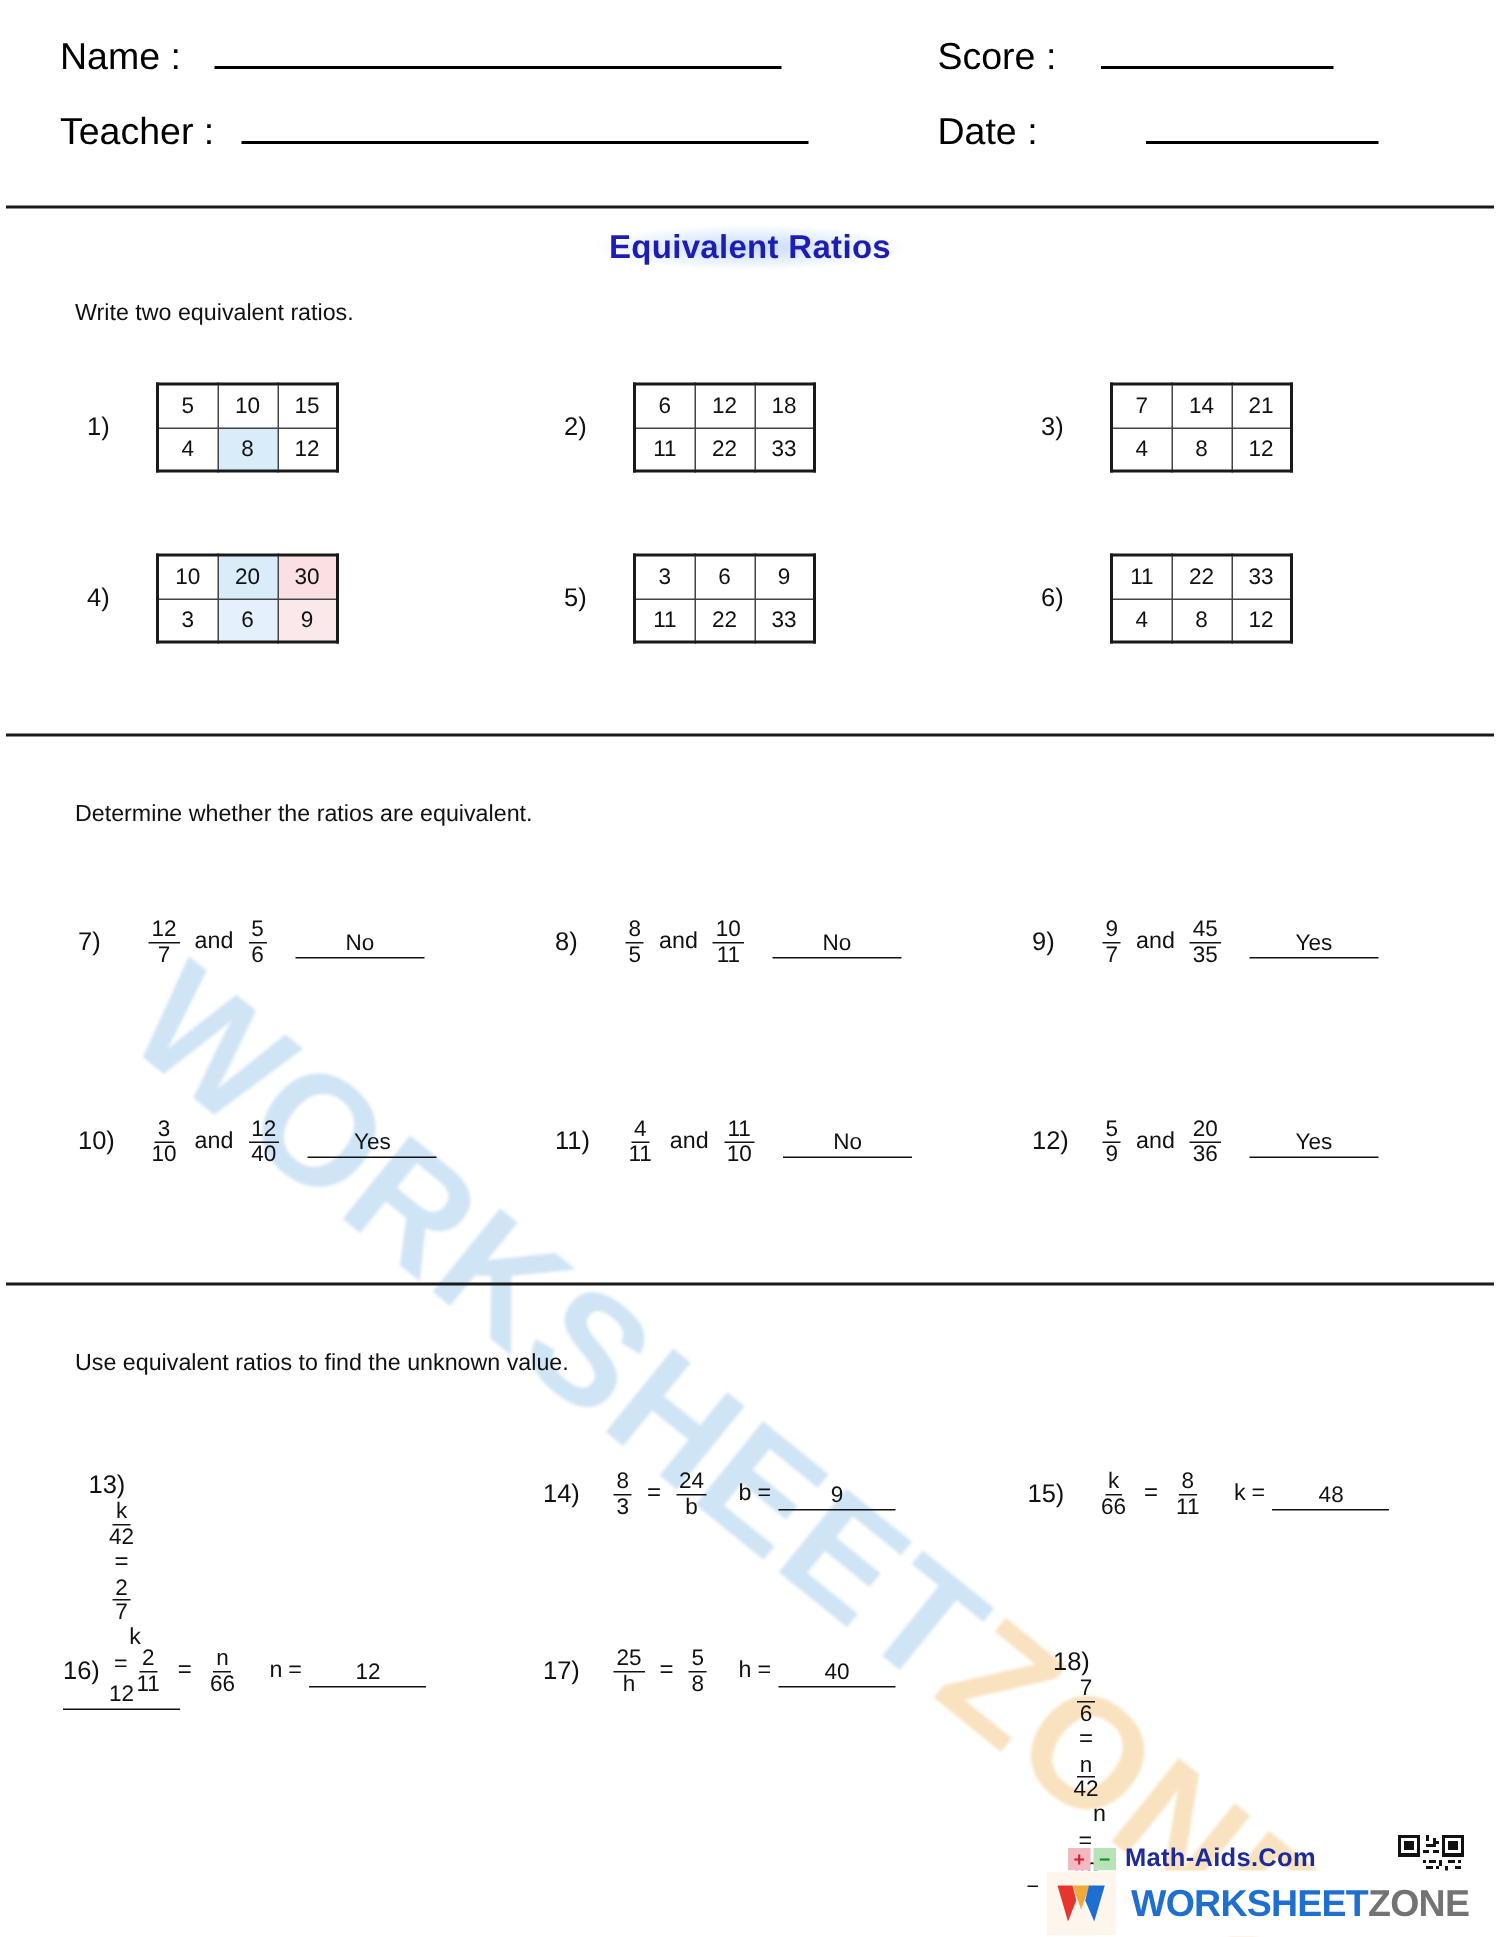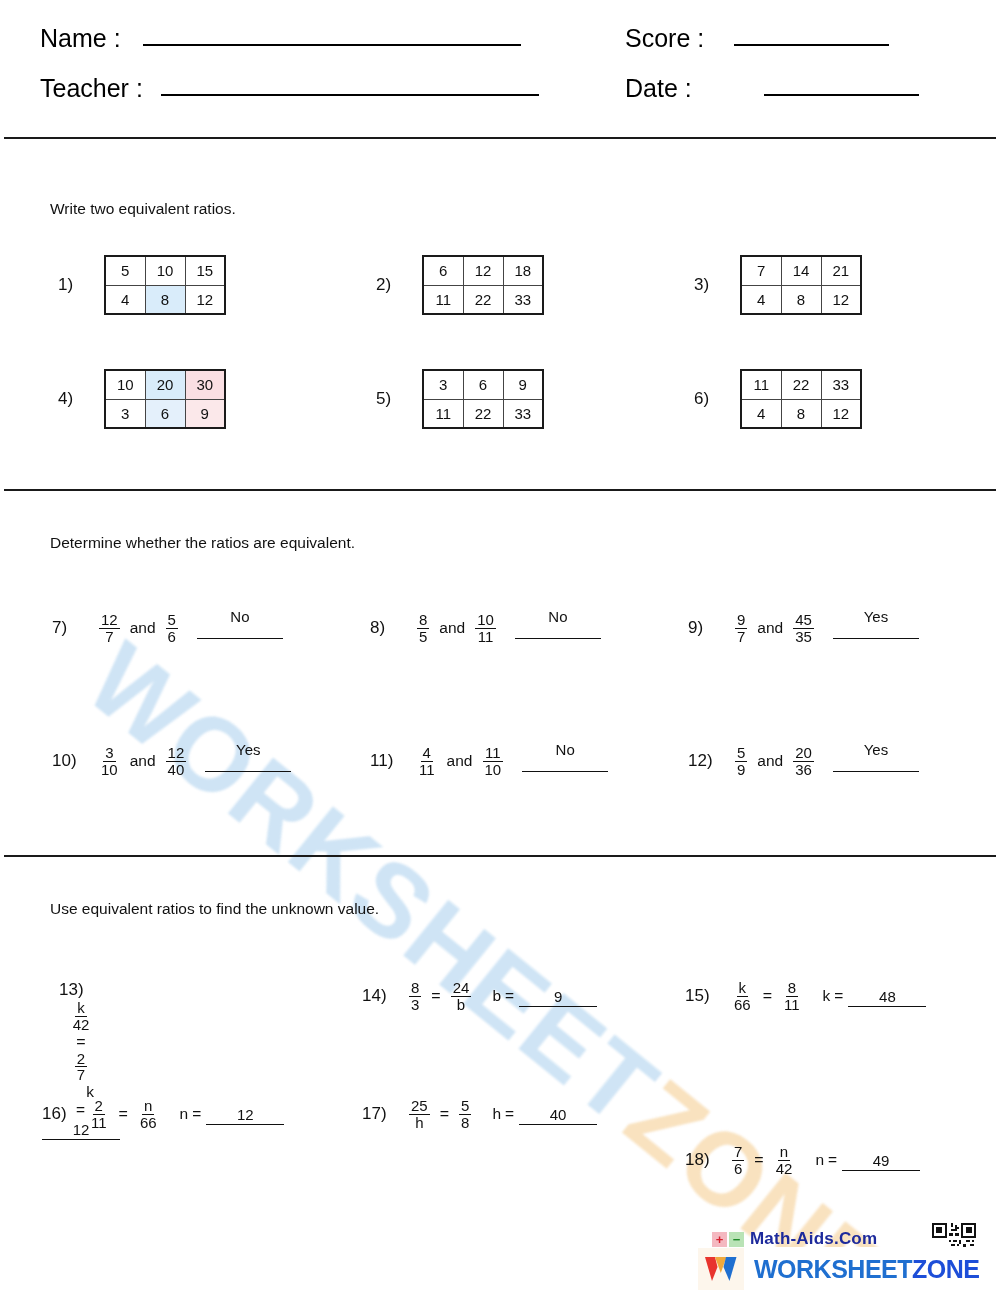--- a/index.html
+++ b/index.html
@@ -132,21 +132,21 @@
     font-size: 16px; color: #111;
   }
   .prob .pnum { width: 44px; font-size: 17px; }
   .prob .word { margin: 0 7px; font-size: 15.5px; }
   .ans-blank {
     display: inline-flex; align-items: flex-end; justify-content: center;
     border-bottom: 1.7px solid #111;
     min-width: 86px; height: 22px;
     margin-left: 16px;
     font-size: 15px; color: #111;
-    padding-bottom: 13px;
+    padding-bottom: 1px;
   }
 
   
   .eq { margin: 0 7px; font-size: 16px; }
   .var-lbl { margin-left: 18px; font-size: 15.5px; }
   .eqsign { margin: 0 5px 0 4px; font-size: 15.5px; }
   .ans-blank2 {
     display: inline-flex; align-items: flex-end; justify-content: center;
     border-bottom: 1.7px solid #111;
     min-width: 78px; height: 21px;
@@ -186,21 +186,21 @@
     width: 46px; height: 42px; margin-left: 6px;
     background: #fdf6ec;
     display: flex; align-items: center; justify-content: center;
     position: relative;
   }
   .wz-name {
     margin-left: 10px; font-size: 25px; font-weight: 800;
     letter-spacing: -0.5px;
   }
   .wz-blue { color: #1f6fd0; }
-  .wz-orange { color: #1d4ed8; }
+  .wz-orange { color: #737373; }
 </style>
 </head>
 <body>
 
 <div class="page">
 
   <div class="watermark">
     <div class="wm-text">
       <span class="wm-a">WORKSHEET</span><span class="wm-b">ZONE</span>
     </div>
@@ -222,20 +222,23 @@
     <div class="hdr-row r-date">
       <span class="hdr-label">Date :</span>
       <span class="rule line-short"></span>
     </div>
   </div>
 
   <div class="divider div1"></div>
   <div class="divider div2"></div>
   <div class="divider div3"></div>
 
+  <div class="title-wrap">
+    <span class="title">Equivalent Ratios</span>
+  </div>
 
   <div class="instr instr1">Write two equivalent ratios.</div>
   <div class="instr instr3">Use equivalent ratios to find the unknown value.</div>
   <div class="instr instr2">Determine whether the ratios are equivalent.</div>
 
   <div class="sec1" id="sec1">
       <div class="tbl-item" style="left: 58px; top: 255px;">
         <span class="tbl-num">1)</span>
         <table class="ratio">
           <tbody>
@@ -489,21 +492,21 @@
         </span>
         <span class="eq">=</span>
         <span class="frac">
           <span class="num">5</span>
           <span class="den">8</span>
         </span>
         <span class="var-lbl">h</span>
         <span class="eqsign">=</span>
         <span class="ans-blank2">40</span>
       </div>
-      <div class="prob" style="left: 685px; top: 1144px;">
+      <div class="prob" style="left: 685px; top: 1098px; flex-direction: column;">
         <span class="pnum">18)</span>
         <span class="frac">
           <span class="num">7</span>
           <span class="den">6</span>
         </span>
         <span class="eq">=</span>
         <span class="frac">
           <span class="num">n</span>
           <span class="den">42</span>
         </span>

